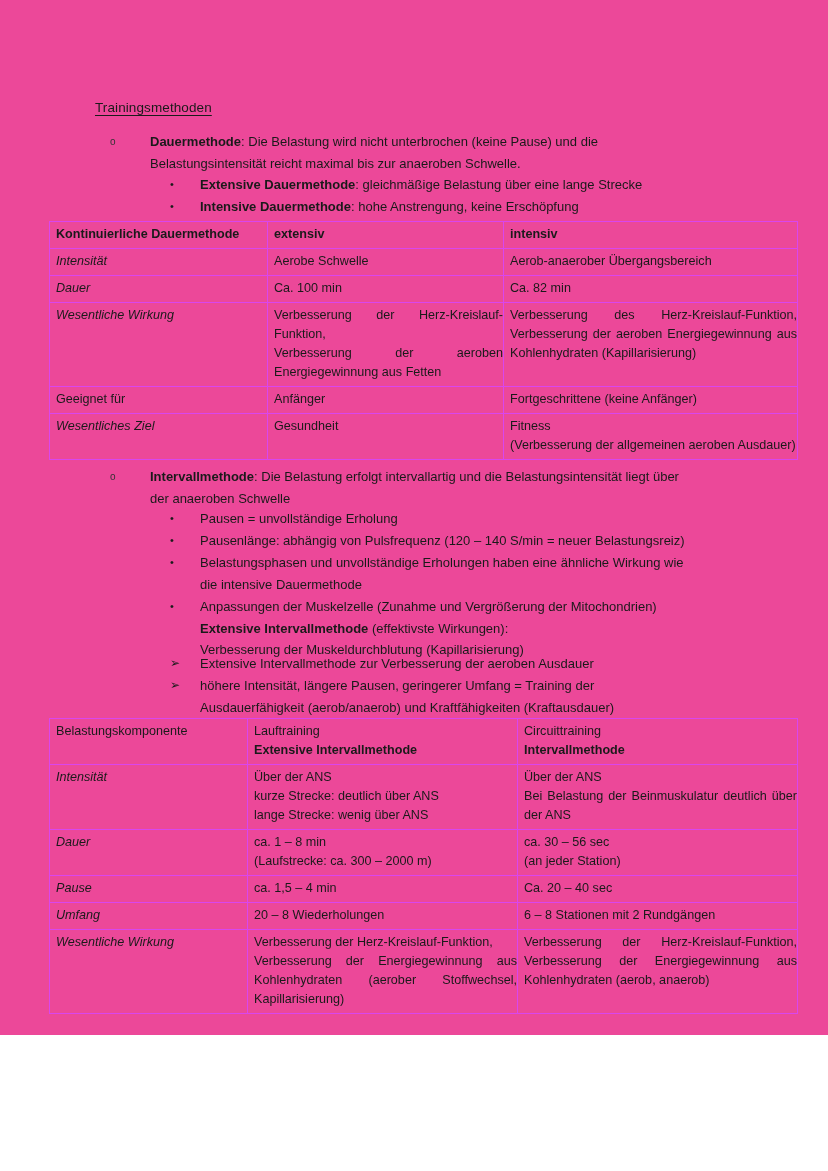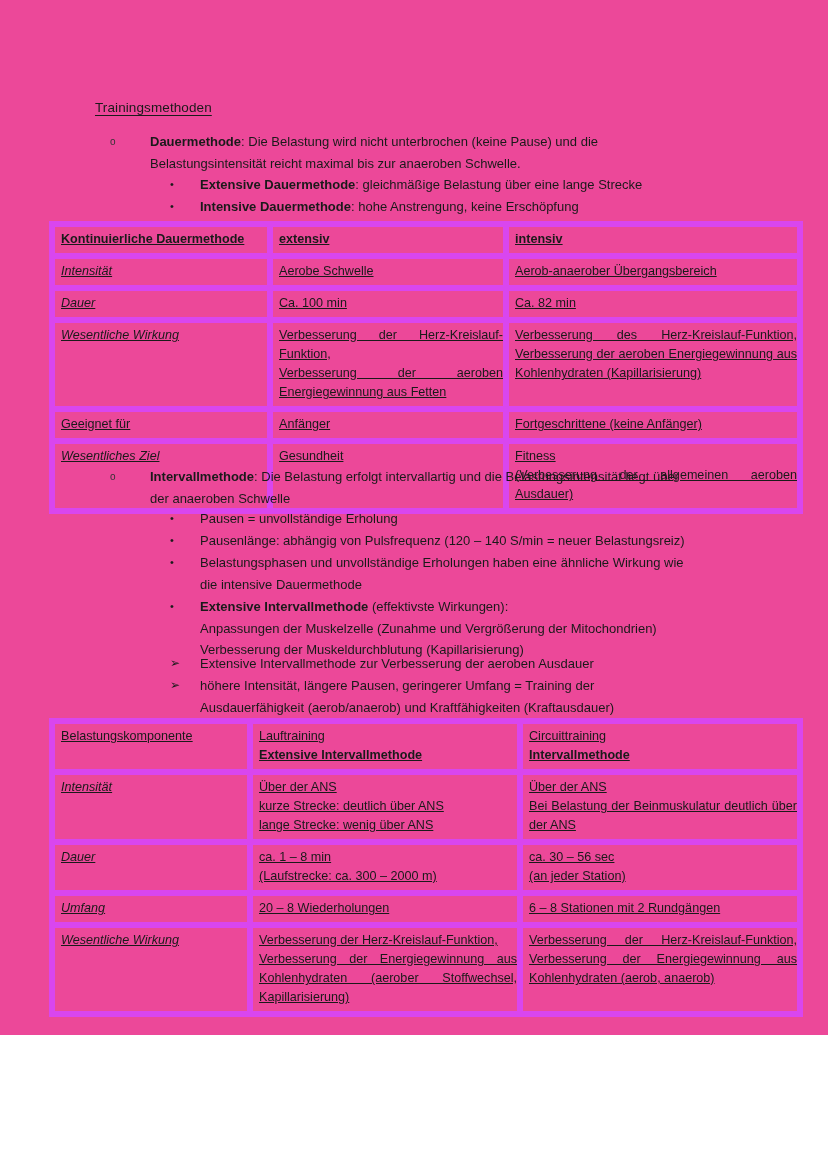--- a/index.html
+++ b/index.html
@@ -74,25 +74,24 @@
   b, .b { font-weight: 700; }
 
   
   table.doc-table {
     position: absolute;
     border-collapse: collapse;
     font-size: 12.6px;
     table-layout: fixed;
   }
   table.doc-table td {
-    border: 6px solid #d946ef;
+    border: 1px solid #d946ef;
     vertical-align: top;
     padding: 3px 0 4px 6px;
     line-height: 19px;
-    text-decoration: underline;
   }
   .it { font-style: italic; margin-left: 28px; }
   .bold { font-weight: 700; }
   .j { text-align: justify; text-justify: inter-word; }
 
   
   #table-dauermethode { left: 49px; top: 221px; width: 748px; }
   #table-dauermethode col.c1 { width: 218px; }
   #table-dauermethode col.c2 { width: 236px; }
   #table-dauermethode col.c3 { width: 294px; }
@@ -206,24 +205,24 @@
     <span class="marker">•</span>
     <div class="body">
       <div class="just">Belastungsphasen und unvollständige Erholungen haben eine ähnliche Wirkung wie</div>
       <div>die intensive Dauermethode</div>
     </div>
   </div>
 
   <div class="block lvl2" style="top:596px;">
     <span class="marker">•</span>
     <div class="body">
+      <div>Anpassungen der Muskelzelle (Zunahme und Vergrößerung der Mitochondrien)</div>
       <div>
         <b>Extensive Intervallmethode</b><span> (effektivste Wirkungen):</span>
       </div>
-      <div>Anpassungen der Muskelzelle (Zunahme und Vergrößerung der Mitochondrien)</div>
       <div>Verbesserung der Muskeldurchblutung (Kapillarisierung)</div>
     </div>
   </div>
 
   <div class="block lvl2 arrow" style="top:653px;">
     <span class="marker">➢</span>
     <div class="body">Extensive Intervallmethode zur Verbesserung der aeroben Ausdauer</div>
   </div>
 
   <div class="block lvl2 arrow" style="top:675px;">
@@ -269,20 +268,25 @@
         <td>
           <span class="cellline">ca. 1 – 8 min</span>
           <span class="cellline">(Laufstrecke: ca. 300 – 2000 m)</span>
         </td>
         <td>
           <span class="cellline">ca. 30 – 56 sec</span>
           <span class="cellline">(an jeder Station)</span>
         </td>
       </tr>
       <tr>
+        <td class="it">Pause</td>
+        <td>ca. 1,5 – 4 min</td>
+        <td>Ca. 20 – 40 sec</td>
+      </tr>
+      <tr>
         <td class="it">Umfang</td>
         <td>20 – 8 Wiederholungen</td>
         <td>6 – 8 Stationen mit 2 Rundgängen</td>
       </tr>
       <tr>
         <td class="it">Wesentliche Wirkung</td>
         <td>
           <span class="cellline j">Verbesserung der Herz-Kreislauf-Funktion,</span>
           <span class="cellline j">Verbesserung der Energiegewinnung aus Kohlenhydraten (aerober Stoffwechsel, Kapillarisierung)</span>
         </td>

